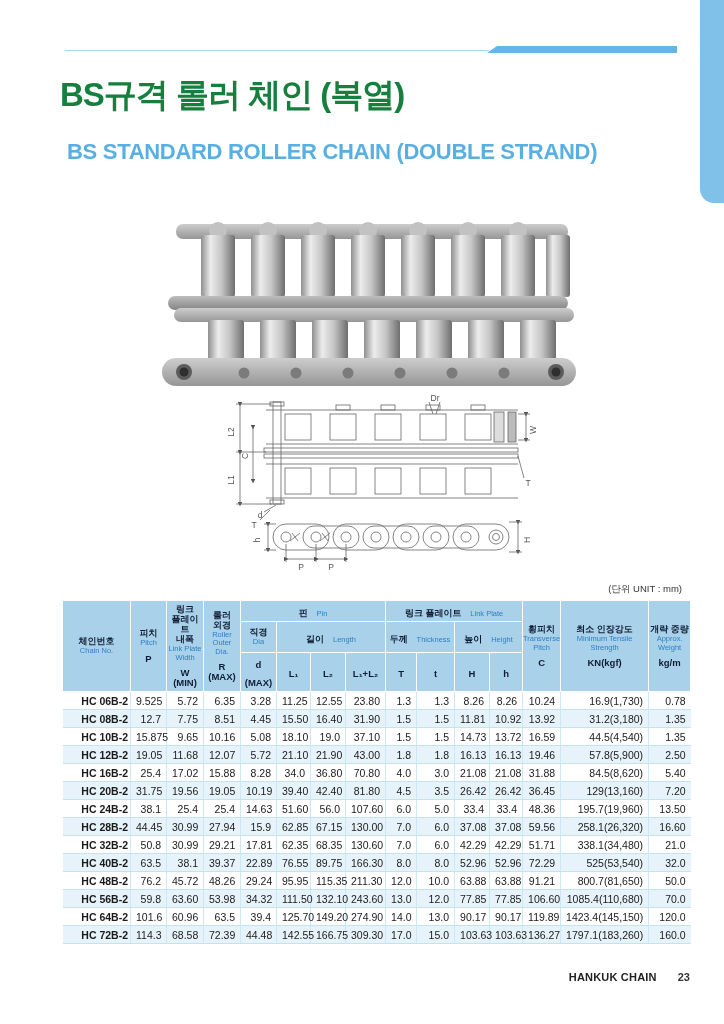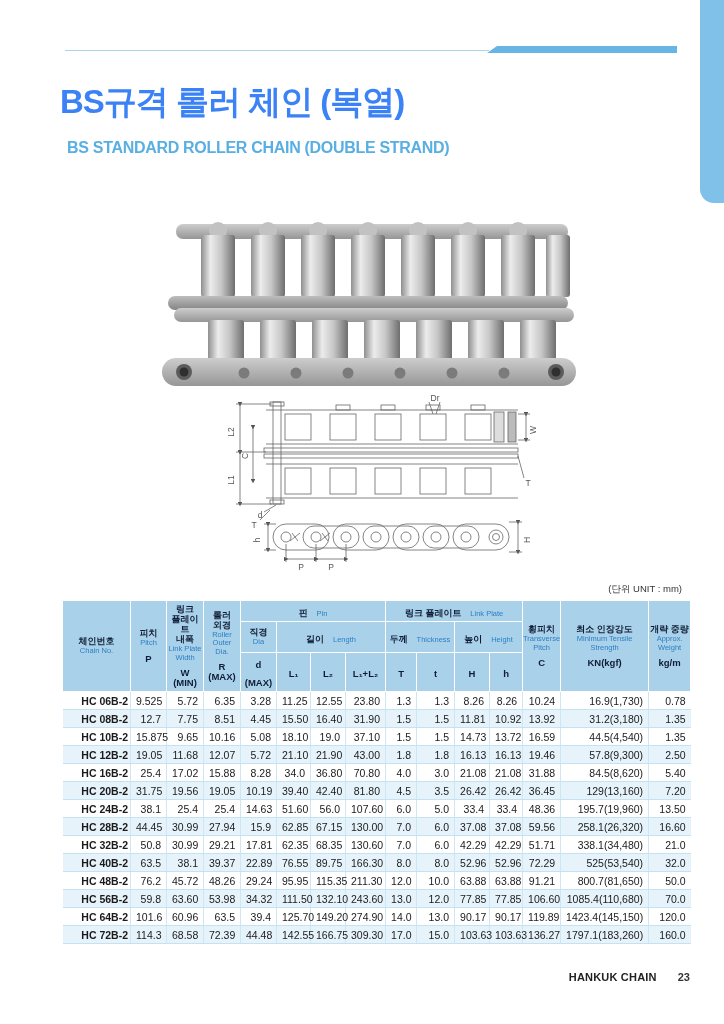--- a/index.html
+++ b/index.html
@@ -10,23 +10,23 @@
     font-family:"Liberation Sans","DejaVu Sans",sans-serif;
     color:#1a1a1a;
   }
   
   .deco-thin-line { position:absolute; left:65px; top:50px; width:424px; height:1px; background:#a9d4ee; }
   .deco-bar { position:absolute; left:487px; top:46px; width:190px; height:7px; background:#66b5e3;
               clip-path:polygon(10px 0, 100% 0, 100% 100%, 0 100%); }
   .deco-tab { position:absolute; right:0; top:0; width:24px; height:203px; background:#7fc1e9;
               border-bottom-left-radius:14px; }
   
-  .title-kr { position:absolute; left:60px; top:80px; font-size:33px; font-weight:700;
-              color:#3b82f6; letter-spacing:-1px; }
-  .title-en { position:absolute; left:67px; top:139px; font-size:16px; font-weight:700;
+  .title-kr { position:absolute; left:60px; top:73px; font-size:33px; font-weight:700;
+              color:#15803d; letter-spacing:-1px; }
+  .title-en { position:absolute; left:67px; top:139px; font-size:22px; font-weight:700;
               color:#58afe2; letter-spacing:-0.3px; }
   
   .photo { position:absolute; left:148px; top:210px; }
   .diagram { position:absolute; left:226px; top:392px; }
   .diagram text { font-family:"Liberation Sans","DejaVu Sans",sans-serif; font-size:8.5px; fill:#555; }
   
   .unit-note { position:absolute; right:42px; top:583px; font-size:9.5px; color:#333; }
   
   .spec-table { position:absolute; left:62px; top:600px; width:620px;
                 border-collapse:collapse; table-layout:fixed; }
@@ -404,21 +404,21 @@
           <td>12.07</td>
           <td>5.72</td>
           <td>21.10</td>
           <td>21.90</td>
           <td>43.00</td>
           <td>1.8</td>
           <td>1.8</td>
           <td>16.13</td>
           <td>16.13</td>
           <td>19.46</td>
-          <td>57.8(9,300)</td>
+          <td>57.8(5,900)</td>
           <td>2.50</td>
         </tr>
         <tr>
           <td class="chain">HC 16B-2</td>
           <td>25.4</td>
           <td>17.02</td>
           <td>15.88</td>
           <td>8.28</td>
           <td>34.0</td>
           <td>36.80</td>

